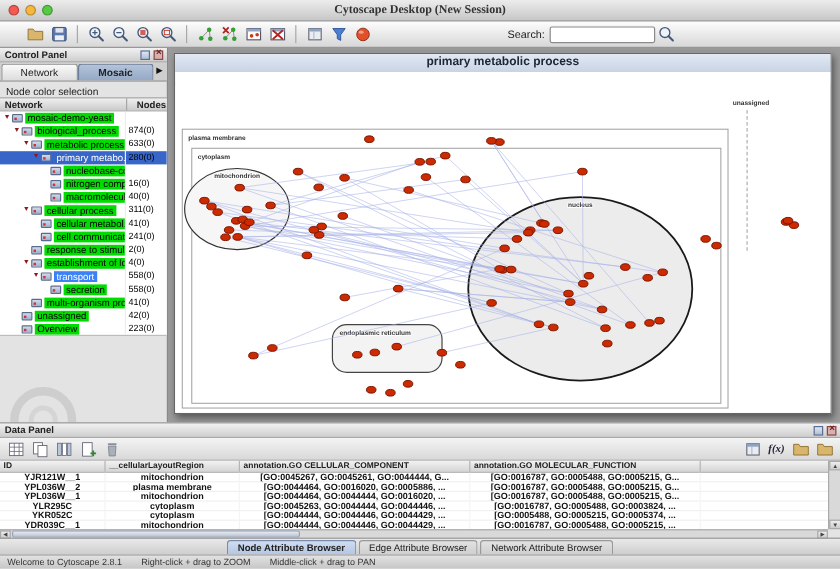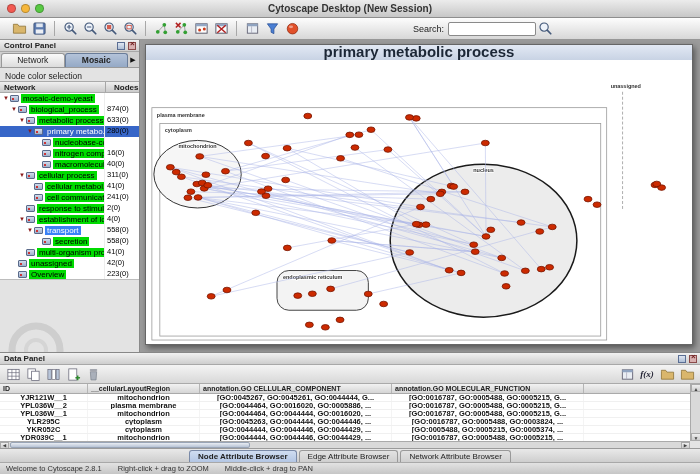--- a/index.html
+++ b/index.html
@@ -2,33 +2,33 @@
 <html><head>
 <meta charset="utf-8">
 <style>
   * { box-sizing: border-box; }
   html,body { margin:0; padding:0; }
   body { width:700px; height:474px; font-family:"Liberation Sans", sans-serif; background:#fff; }
   .window { position:relative; width:700px; height:474px; background:#d6d6d6; overflow:hidden; }
 
   
   .titlebar { position:absolute; top:0; left:0; right:0; height:18px;
-    background:linear-gradient(#ececec,#c7c7c7); border-bottom:1px solid #8e8e8e; }
+    background:linear-gradient(#ececec,#c7c7c7); border-bottom:1px solid #8e8e8e;font-family:Liberation Serif, serif; }
   .traffic { position:absolute; top:4px; left:7px; display:flex; gap:5px; }
   .light { width:9px; height:9px; border-radius:50%; border:1px solid rgba(0,0,0,.25); }
   .light.red { background:#f25a52; }
   .light.yellow { background:#f6b73c; }
   .light.green { background:#58c943; }
   .title-text { position:absolute; left:0; right:0; top:3px; text-align:center;
     font-size:10px; font-weight:bold; color:#333; }
 
   
   .toolbar { position:absolute; top:18px; left:0; right:0; height:22px;
     background:linear-gradient(#fdfdfd,#d7d7d7); border-bottom:1px solid #979797;
-    display:flex; align-items:center; padding:0 10px; }
+    display:flex; align-items:center; padding:0 20px; }
   .tb-group { display:flex; align-items:center; gap:2px; }
   .tb-icon { width:18px; height:28px; display:inline-flex; align-items:center; justify-content:center;
     border-radius:3px; }
   .tb-sep { width:1px; height:15px; background:#a8a8a8; margin:0 4px; }
   .tb-spacer { width:112px; }
   .search-label { font-size:9px; color:#222; margin-right:4px; }
   .search-input { width:88px; height:14px; font-size:9px; border:1px solid #8a8a8a; border-radius:2px;
     padding:0 3px; font-family:"Liberation Sans",sans-serif; background:#fff; }
   .fx-glyph { font-family:"Liberation Serif",serif; font-style:italic; font-weight:bold; font-size:9px; color:#223; }
 
@@ -77,21 +77,21 @@
   .bg-blue  { background:#3b82f6; color:#fff; }
   .bg-selected { background:transparent; color:#fff; }
   .tree-value { margin-left:auto; width:34px; flex:none; overflow:hidden; font-size:7.5px; padding-left:2px; color:inherit;margin-top:20px; }
   .watermark { position:absolute; left:0; bottom:0; width:140px; height:38px; }
 
   
   .main-view { position:absolute; top:40px; left:140px; right:0; bottom:122px; background:#9b9b9b; }
   .inner-frame { position:absolute; top:4px; left:5px; right:7px; bottom:7px; background:#fff;
     border:1px solid #666; box-shadow:2px 3px 6px rgba(0,0,0,.45); }
   .frame-titlebar { height:26px; background:linear-gradient(#e2e9f4,#b7c4d9); border-bottom:1px solid #8899aa;
-    text-align:center; font-size:15px; font-weight:bold; color:#1c2736; line-height:14px; }
+    text-align:center; font-size:10px; font-weight:bold; color:#1c2736; line-height:14px; }
   .frame-content { position:absolute; top:15px; left:0; right:0; bottom:0; overflow:hidden; background:#fff; }
   .frame-content svg { width:100%; height:100%; display:block; }
   .region-rect { fill:none; stroke:#9a9a9a; stroke-width:0.8; }
   .region-ellipse { fill:#f6f6f6; stroke:#333; stroke-width:1; }
   .region-ellipse.big { fill:#ececec; stroke:#1a1a1a; stroke-width:1.5; }
   .region-rrect { fill:#f3f3f3; stroke:#444; stroke-width:1; }
   .region-dash { stroke:#999; stroke-width:0.8; stroke-dasharray:3 2; }
   .region-label { font-size:5.5px; font-weight:bold; fill:#333; font-family:"Liberation Sans",sans-serif;
     paint-order:stroke; stroke:#ffffff; stroke-width:1.5px; }
 

